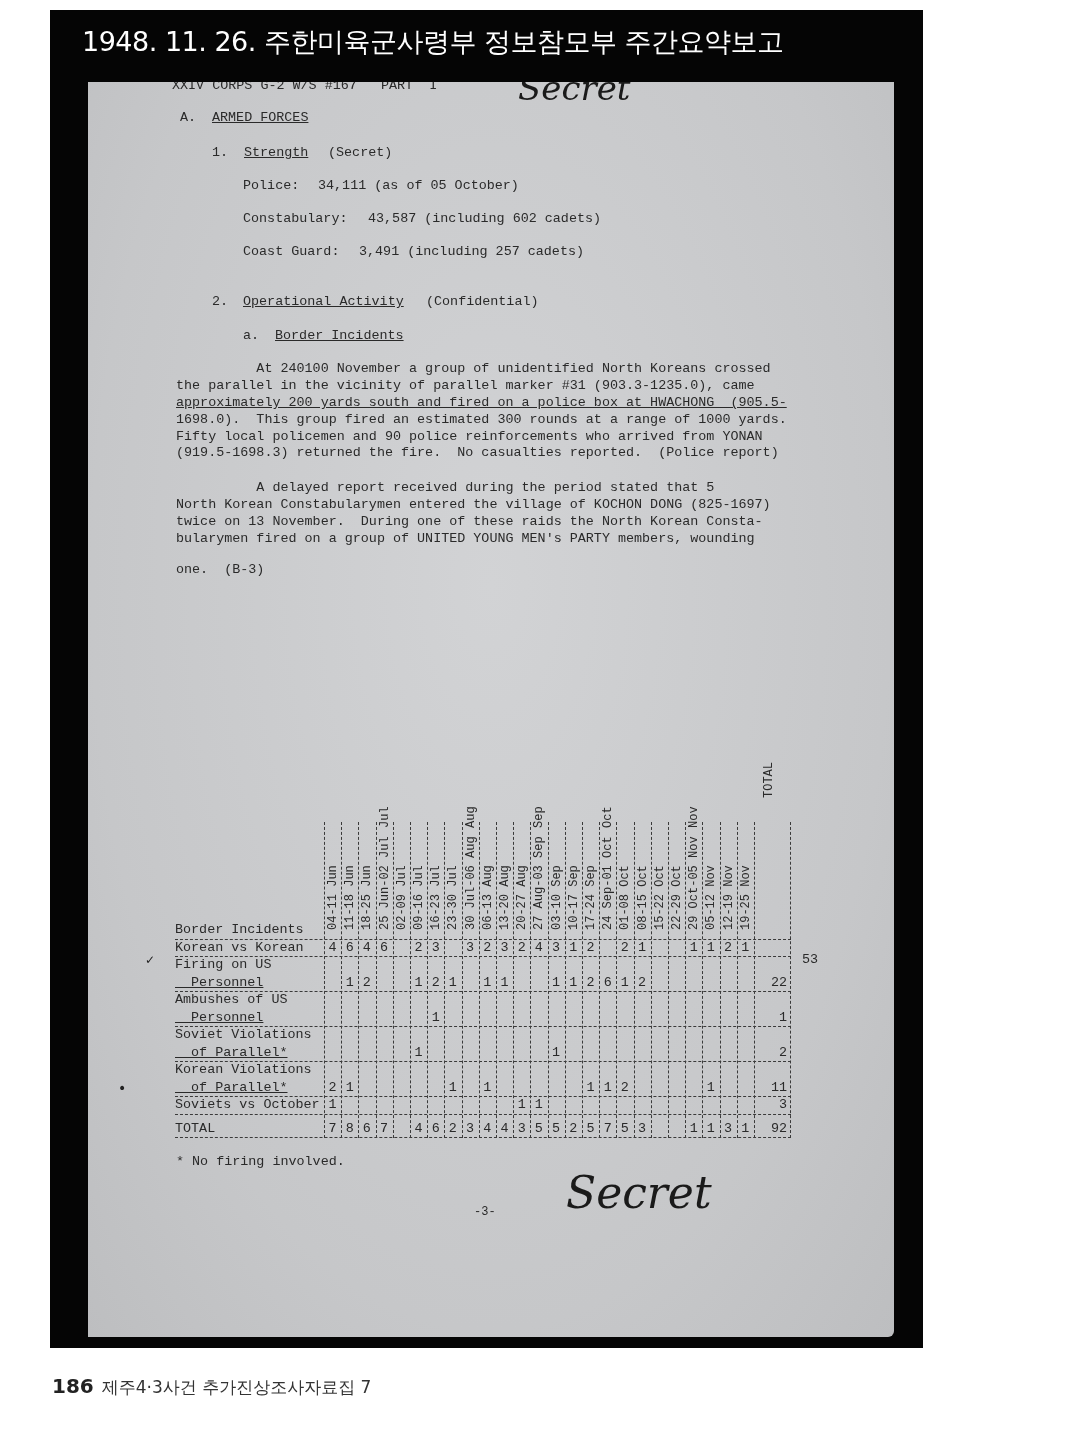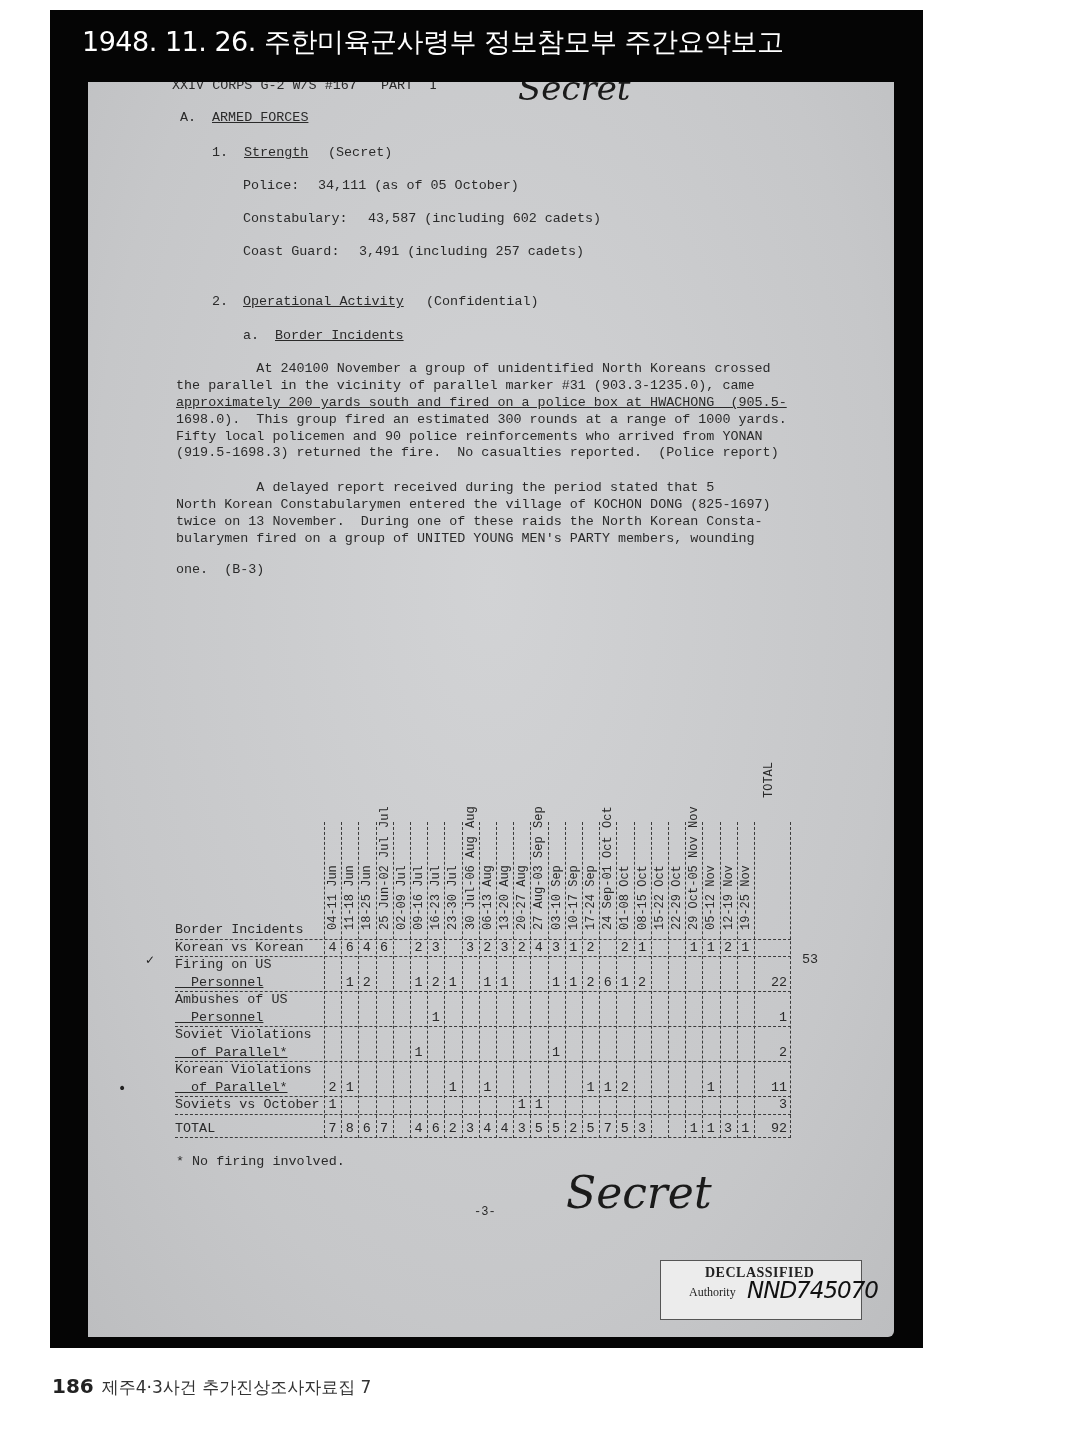--- a/index.html
+++ b/index.html
@@ -407,25 +407,20 @@
       <div class="vline" style="left: 544.6px; top: 20px; height: 316px;"></div>
       <div class="vline" style="left: 561.8px; top: 20px; height: 316px;"></div>
       <div class="vline" style="left: 579px; top: 20px; height: 316px;"></div>
       <div class="vline" style="left: 615px; top: 20px; height: 316px;"></div>
     </div>
 
   <div class="tw" style="left:88px;top:1072px;">* No firing involved.</div>
   <div class="tw" style="left:386px;top:1122px;font-size:12px;">-3-</div>
   <div class="hand" style="left:478px;top:1085px;font-size:44px;">Secret</div>
 
-  <div class="stamp">
-    <div class="t1">DECLASSIFIED</div>
-    <div class="t2">Authority</div>
-    <div class="t3">NND745070</div>
-  </div>
 </div>
 
 <div class="mark" style="left:145px;top:953px;">✓</div>
 <div class="mark" style="left:118px;top:1080px;font-size:14px;">•</div>
 
 <div class="footer">
   <span class="pg">186</span><span class="bk">제주4·3사건 추가진상조사자료집 7</span>
 </div>
 
 </body></html>

